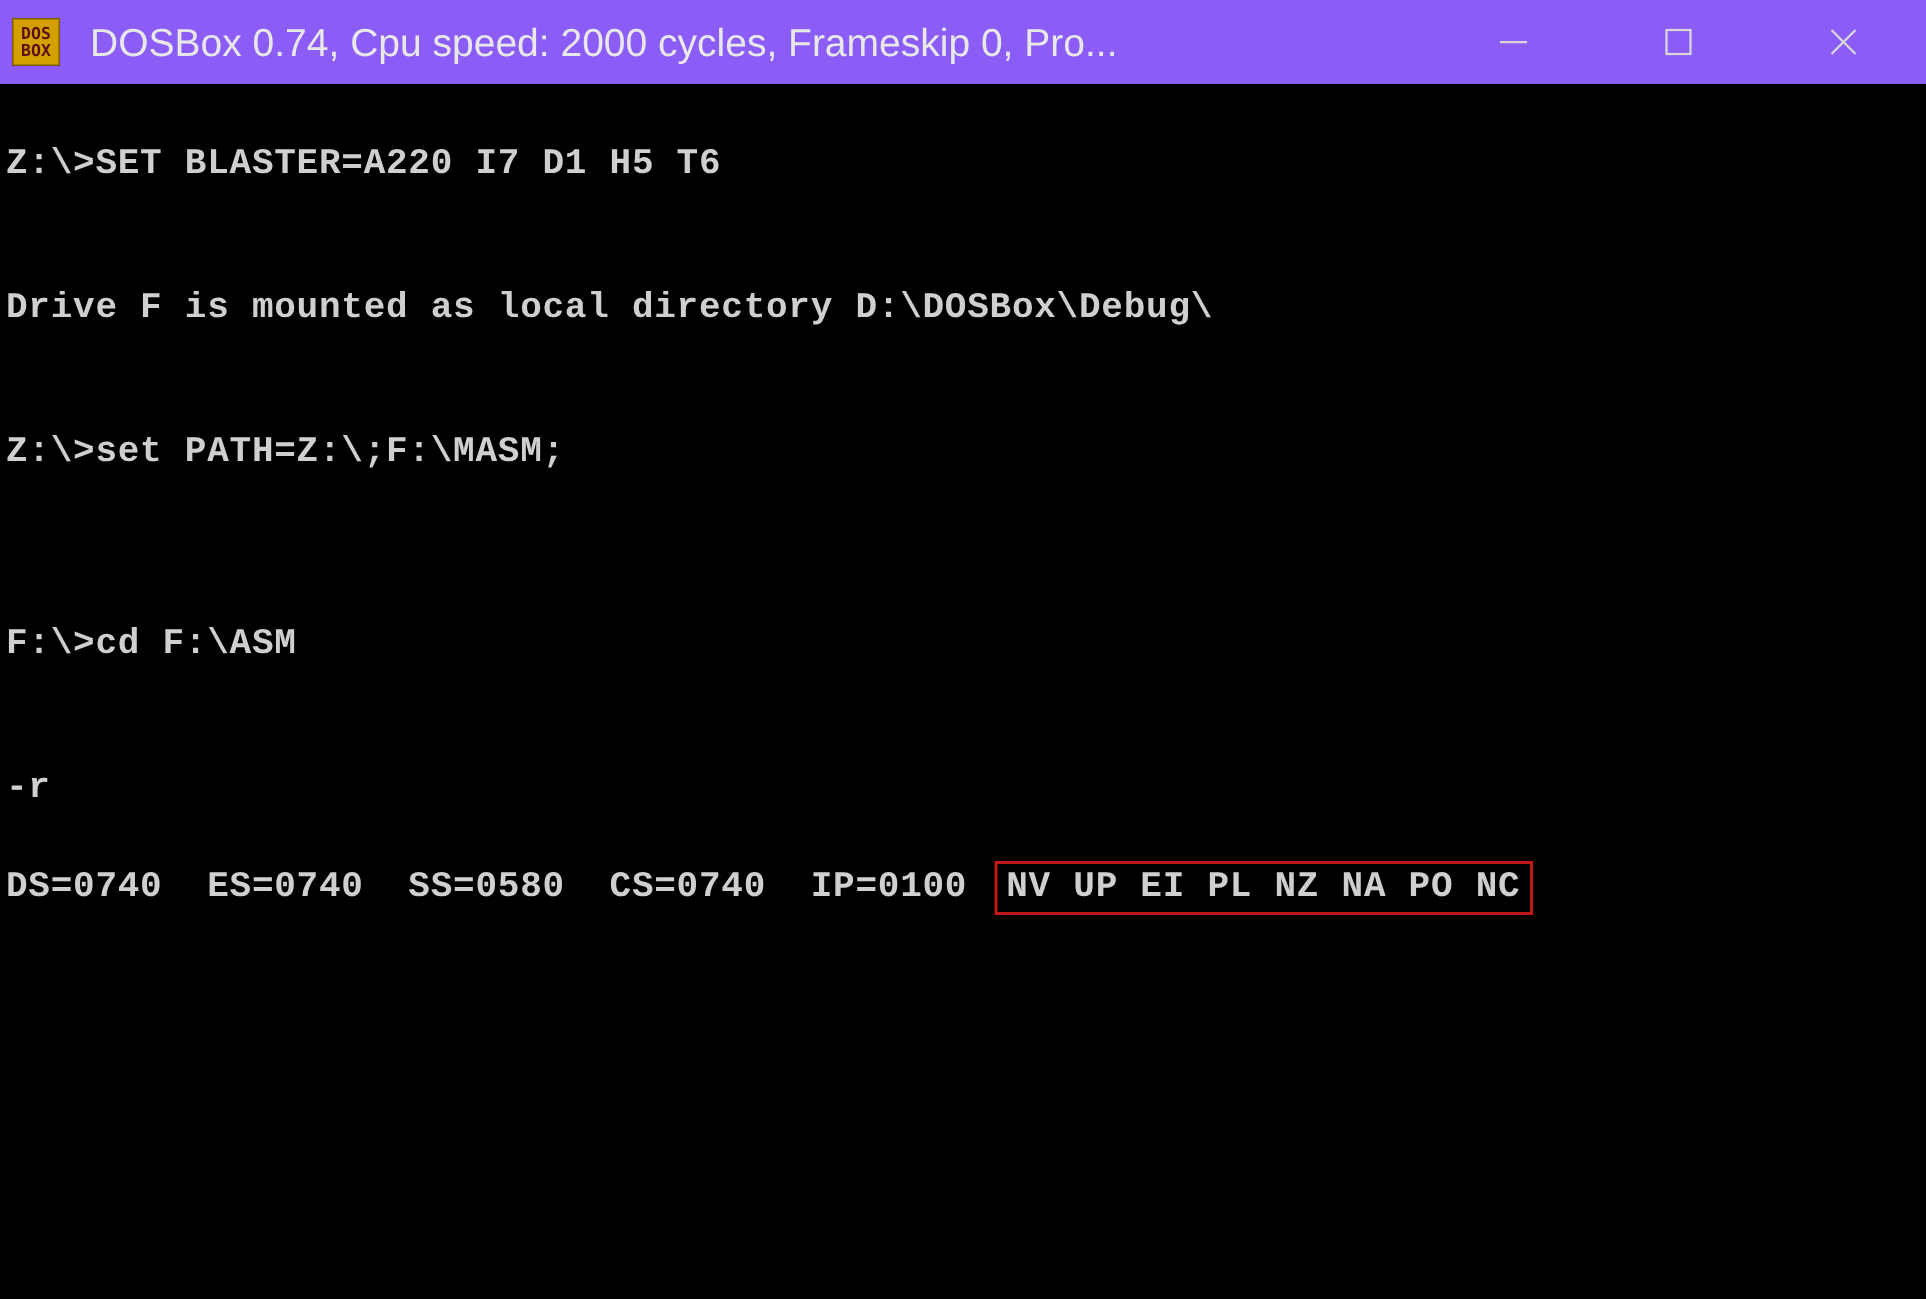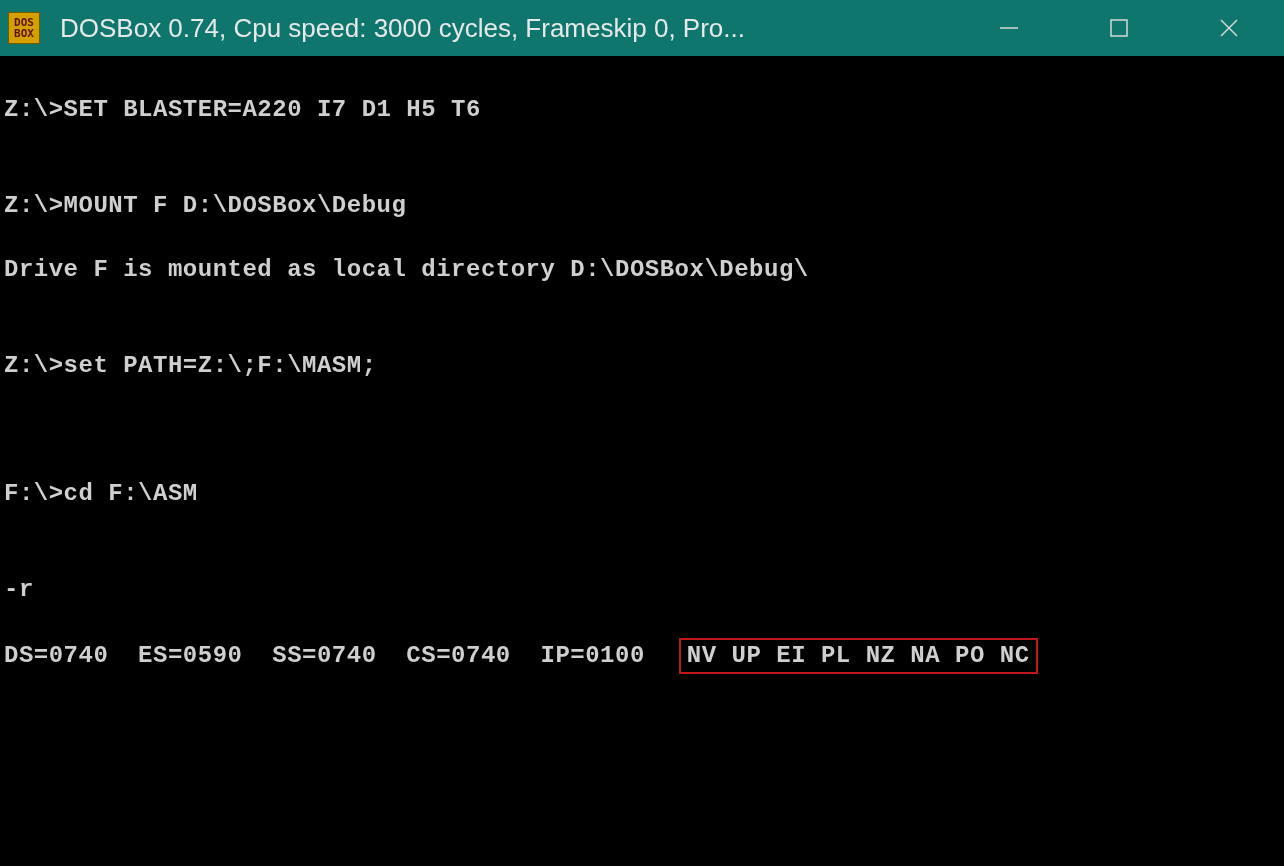--- a/index.html
+++ b/index.html
@@ -5,21 +5,21 @@
   * { margin: 0; padding: 0; box-sizing: border-box; }
   body {
     width: 1284px;
     height: 866px;
     background: #000;
     font-family: "Courier New", monospace;
     overflow: hidden;
   }
   .titlebar {
     height: 56px;
-    background: #0f766e;
+    background: #8b5cf6;
     display: flex;
     align-items: center;
     color: #e8e8e8;
     font-family: -apple-system, "Segoe UI", sans-serif;
     font-size: 26px;
     padding-left: 8px;
   }
   .app-icon {
     width: 32px;
     height: 32px;
@@ -62,32 +62,32 @@
     font-size: 24px;
     line-height: 32px;
     padding: 6px 4px 4px 4px;
     white-space: pre;
     letter-spacing: 0.5px;
   }
   .flags-box-red {
     display: inline-block;
     border: 2px solid #c01818;
     padding: 0 6px;
-    margin-left: 34px;
+    margin-left: 18px;
   }
 </style>
 </head>
 <body>
 
 <div class="titlebar">
   <div class="app-icon">
     <span>DOS</span>
     <span>BOX</span>
   </div>
-  <div class="title-text">DOSBox 0.74, Cpu speed:    3000 cycles, Frameskip  0, Pro...</div>
+  <div class="title-text">DOSBox 0.74, Cpu speed:    2000 cycles, Frameskip  0, Pro...</div>
   <div class="title-gap"></div>
   <div class="win-controls">
     <div class="win-btn">
       <svg>
           <line x1="2" y1="11" x2="20" y2="11"></line>
         </svg>
     </div>
     <div class="win-btn">
       <svg>
           <rect x="3" y="3" width="16" height="16"></rect>
@@ -98,30 +98,29 @@
           <line x1="3" y1="3" x2="19" y2="19"></line>
           <line x1="19" y1="3" x2="3" y2="19"></line>
         </svg>
     </div>
   </div>
 </div>
 
 <div class="terminal">
 <div>Z:\&gt;SET BLASTER=A220 I7 D1 H5 T6</div>
 <div></div>
-<div>Z:\&gt;MOUNT F D:\DOSBox\Debug</div>
 <div>Drive F is mounted as local directory D:\DOSBox\Debug\</div>
 <div></div>
 <div>Z:\&gt;set PATH=Z:\;F:\MASM;</div>
 <div></div>
 <div></div>
 <div>F:\&gt;cd F:\ASM</div>
 <div></div>
 <div>-r</div>
-<div><span>DS=0740  ES=0590  SS=0740  CS=0740  IP=0100</span><span class="flags-box-red">NV UP EI PL NZ NA PO NC</span></div>
+<div><span>DS=0740  ES=0740  SS=0580  CS=0740  IP=0100</span><span class="flags-box-red">NV UP EI PL NZ NA PO NC</span></div>
 
 
 
 
 
 
 
 
 
 

